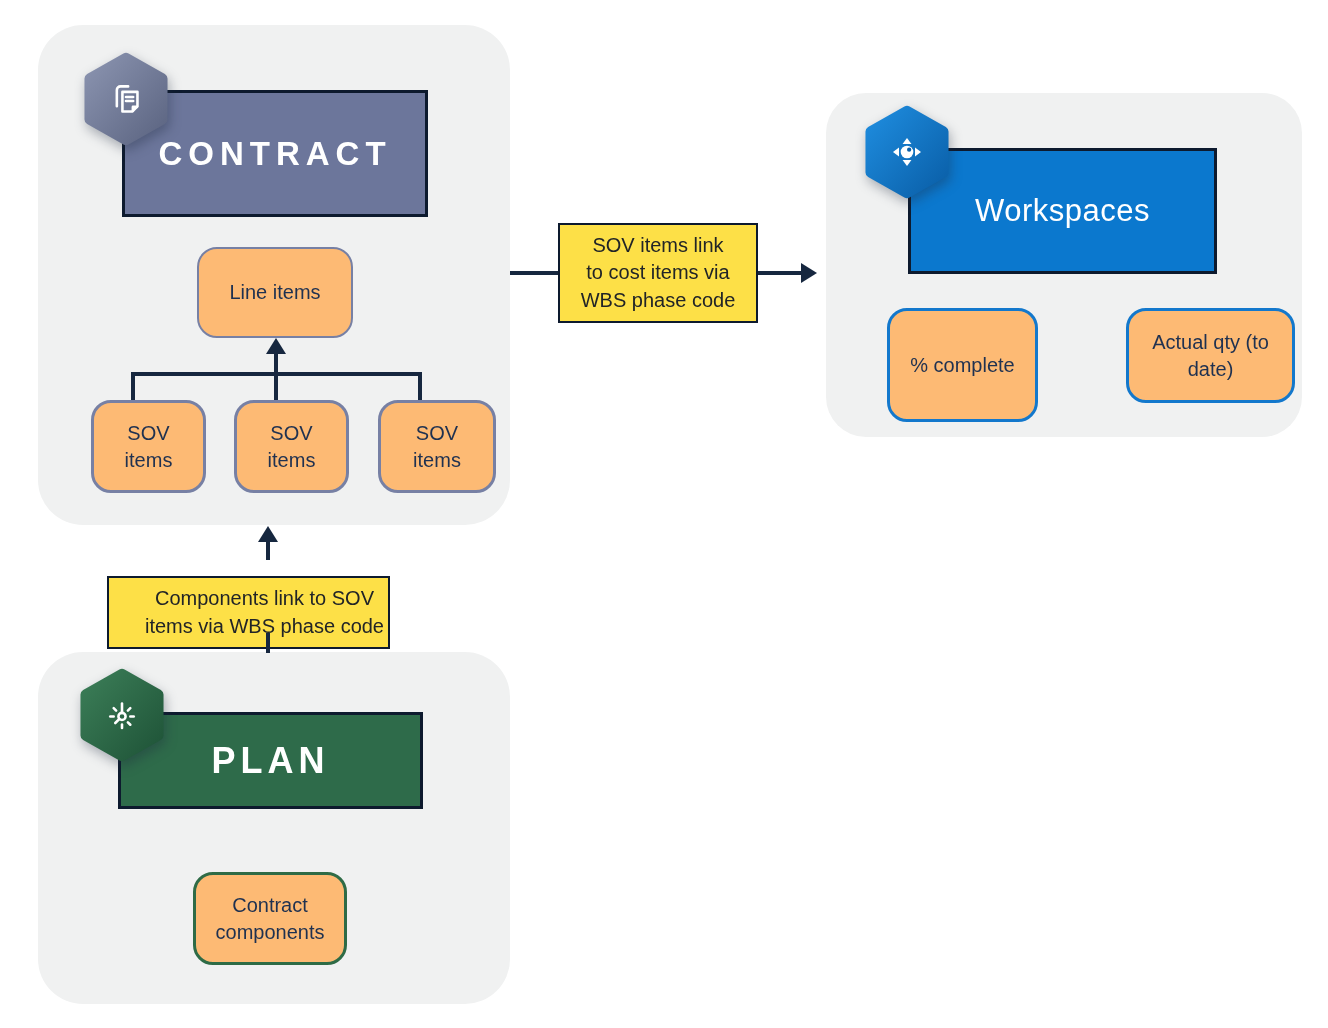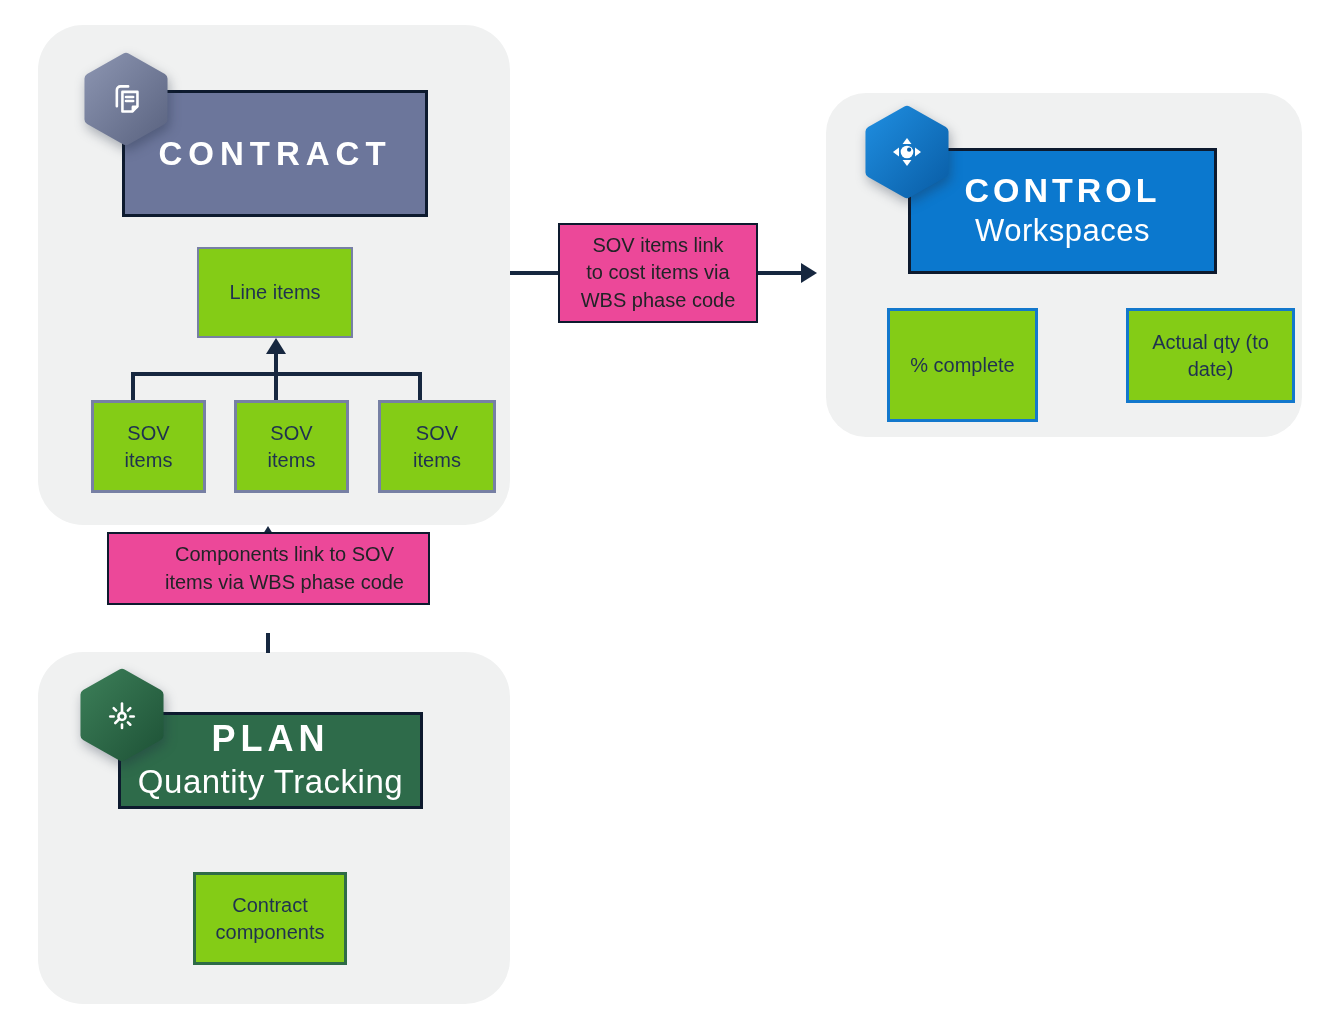--- a/index.html
+++ b/index.html
@@ -22,33 +22,34 @@
     border-radius:45px;
   }
   .hdr{
     border:3px solid var(--dark-border);
     display:flex;flex-direction:column;align-items:center;justify-content:center;
     color:#ffffff;text-align:center;
   }
   .hdr-title{font-weight:bold;font-size:33px;letter-spacing:6px;line-height:1.2;}
   .hdr-sub{font-weight:400;font-size:31px;letter-spacing:0.5px;line-height:1.3;}
   .wbox{
-    background:#84cc16;
+    background:#fdba74;
     display:flex;align-items:center;justify-content:center;
     text-align:center;
     color:var(--navy-text);
     font-size:20px;line-height:1.35;
     white-space:pre-line;
+    border-radius:20px;
   }
   .wbox.slate-b{border:3px solid var(--slate-border);margin-left:16px;}
   .wbox.slate-b2{border:2px solid var(--slate-border);}
   .wbox.blue-b{border:3px solid var(--blue-border);}
   .wbox.green-b{border:3px solid var(--green-border);}
   .labelbox{
-    background:#ec4899;border:2px solid var(--dark-border);
+    background:#fde047;border:2px solid var(--dark-border);
     display:flex;align-items:center;justify-content:center;
     text-align:center;color:var(--label-text);
     font-size:20px;line-height:1.38;white-space:pre-line;
   }
   .conn{background:var(--arrow);}
   .tri-up{
     width:0;height:0;
     border-left:10px solid transparent;border-right:10px solid transparent;
     border-bottom:16px solid var(--arrow);
   }
@@ -98,43 +99,41 @@
 <div class="abs conn" style="left:510px;top:271px;width:48px;height:4px;"></div>
 <div class="abs labelbox" style="left:558px;top:223px;width:200px;height:100px;">
   <span>SOV items link
 to cost items via
 WBS phase code</span>
 </div>
 <div class="abs conn" style="left:758px;top:271px;width:45px;height:4px;"></div>
 <div class="abs tri-right" style="left:801px;top:263px;"></div>
 
 <div class="abs hdr" style="left:908px;top:148px;width:309px;height:126px;background:var(--blue);">
-  <div class="hdr-title" style="font-size:34px;letter-spacing:4px;">CONTROL</div>
   <div class="hdr-sub">Workspaces</div>
 </div>
 
 <div class="abs wbox blue-b" style="left:887px;top:308px;width:151px;height:114px;">
   <span>% complete</span>
 </div>
 <div class="abs wbox blue-b" style="left:1126px;top:308px;width:169px;height:95px;">
   <span>Actual qty (to
 date)</span>
 </div>
 
 <div class="abs tri-up" style="left:258px;top:526px;"></div>
 <div class="abs conn" style="left:266px;top:542px;width:4px;height:18px;"></div>
-<div class="abs labelbox" style="left:107px;top:532px;width:323px;height:73px;padding-left:32px;">
+<div class="abs labelbox" style="left:107px;top:576px;width:283px;height:73px;padding-left:32px;">
   <span>Components link to SOV
 items via WBS phase code</span>
 </div>
 <div class="abs conn" style="left:266px;top:633px;width:4px;height:20px;"></div>
 
 <div class="abs hdr" style="left:118px;top:712px;width:305px;height:97px;background:var(--green);">
   <div class="hdr-title" style="font-size:36px;letter-spacing:5px;">PLAN</div>
-  <div class="hdr-sub" style="font-size:33px;">Quantity Tracking</div>
 </div>
 
 <div class="abs wbox green-b" style="left:193px;top:872px;width:154px;height:93px;">
   <span>Contract
 components</span>
 </div>
 
 <svg class="abs hex" style="left:84px;top:52px;" width="84" height="94" viewBox="0 0 88 98">
   <defs>
     <linearGradient id="g-slate" x1="0" y1="0" x2="1" y2="1">

